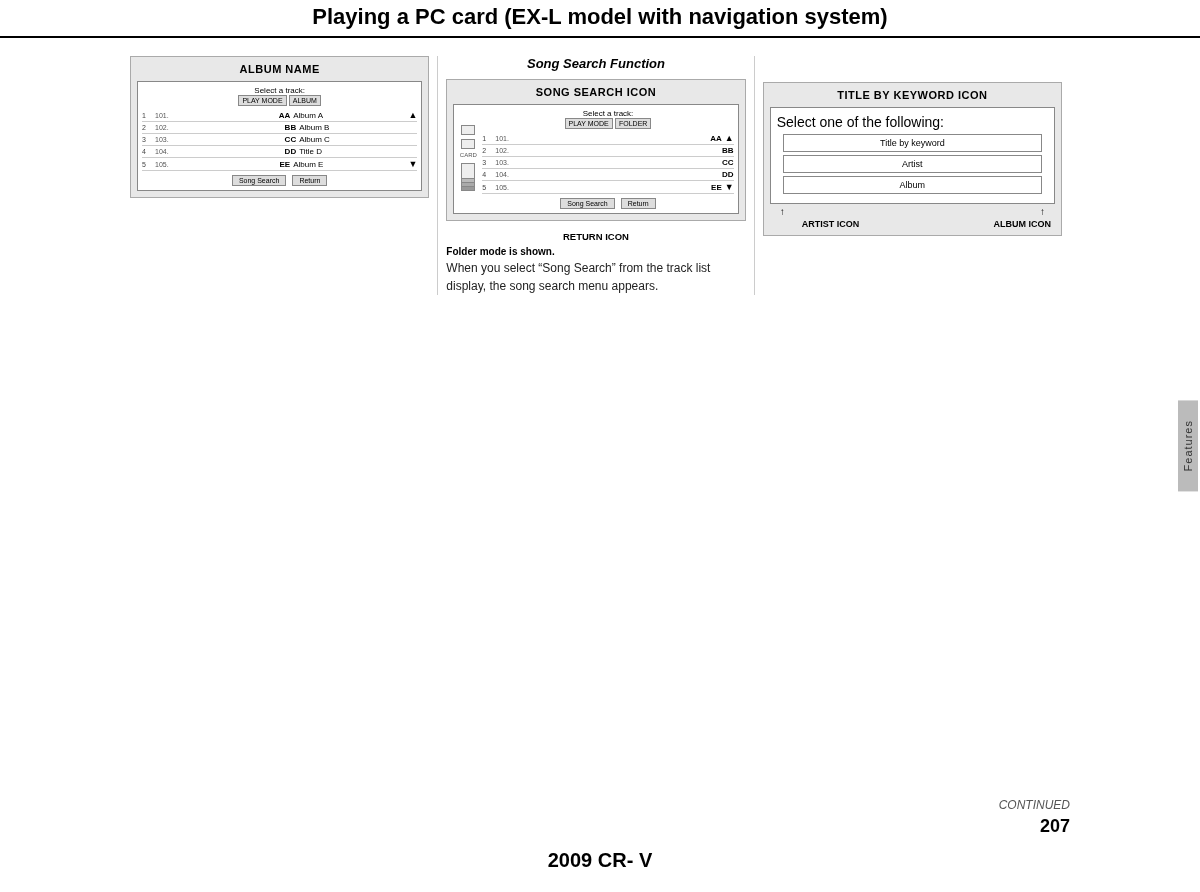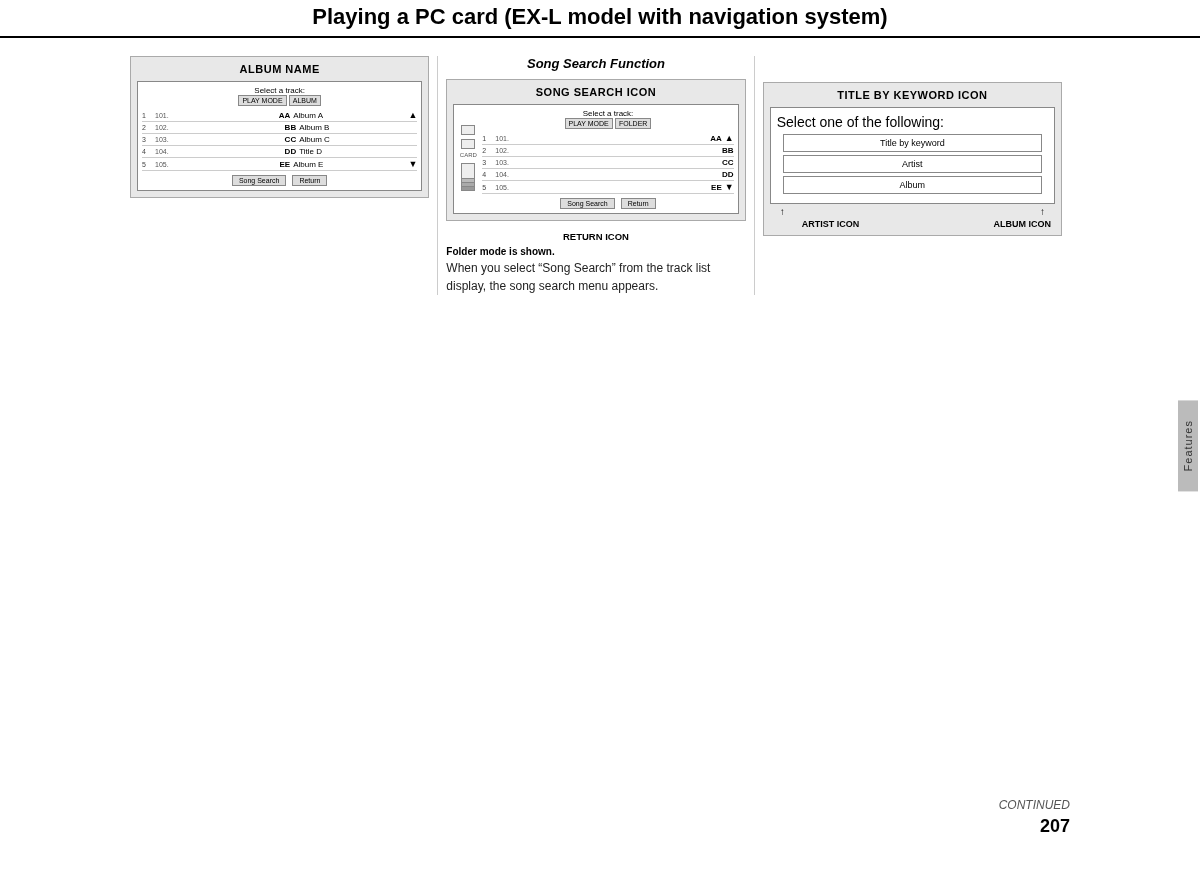--- a/index.html
+++ b/index.html
@@ -409,14 +409,15 @@
   </div>
 
   <div class="right-sidebar">
     <span class="features-label">Features</span>
   </div>
 
   <div class="page-bottom">CONTINUED</div>
 
   <div class="page-number-section">207</div>
 
+  <div class="car-model">2009  CR- V</div>
 
 </div>
 
 </body></html>

